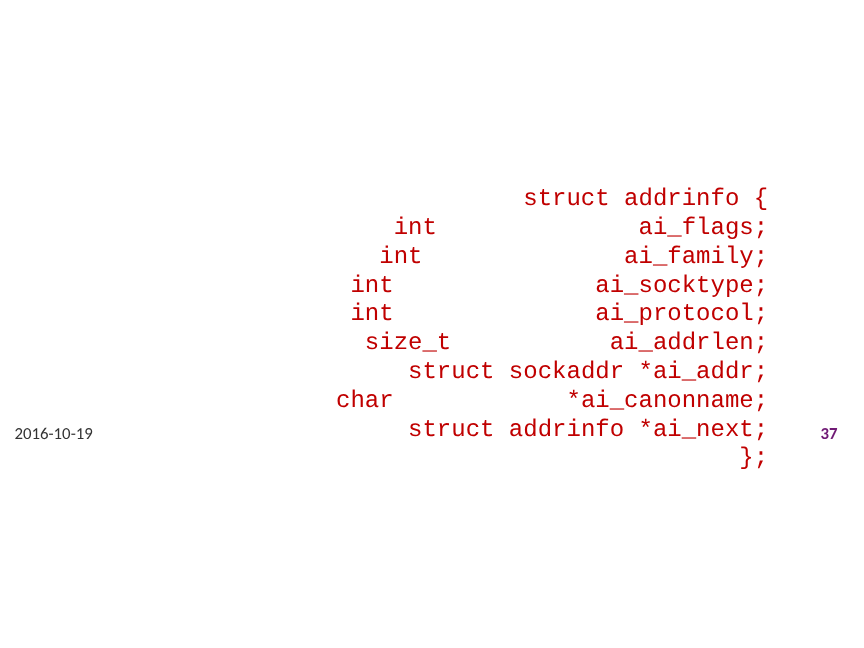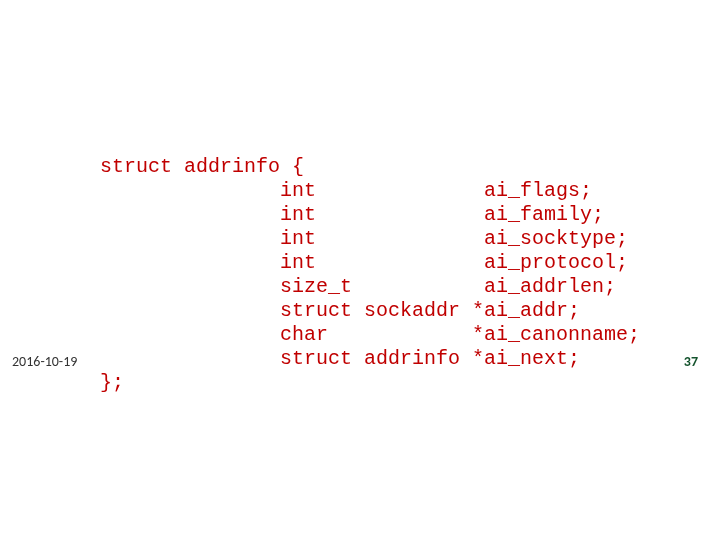--- a/index.html
+++ b/index.html
@@ -1,17 +1,17 @@
 <!DOCTYPE html>
 <html><head>
 <meta charset="utf-8">
 <style>
   * { margin: 0; padding: 0; box-sizing: border-box; }
   html, body { width: 720px; height: 540px; background: #fff; font-family: Calibri, Arial, sans-serif; }
-  .slide { position: relative; width: 720px; height: 392px; }
+  .slide { position: relative; width: 720px; height: 392px; text-align: right; }
   .code-block {
     position: absolute;
     left: 100px;
     top: 155px;
     font-family: Consolas, "Courier New", monospace;
     font-size: 20px;
     line-height: 1.2;
     color: #c00000;
     white-space: pre;
   }
@@ -20,21 +20,21 @@
     left: 12px;
     bottom: 22px;
     font-size: 14px;
     color: #333;
   }
   .footer-page {
     position: absolute;
     right: 22px;
     bottom: 22px;
     font-size: 14px;
-    color: #14532d;
+    color: #701a75;
     font-weight: 600;
   }
 </style>
 </head>
 <body>
 
 <div class="slide">
   <div class="code-block"><span>struct addrinfo {</span>
 <span>               int              ai_flags;</span>
 <span>               int              ai_family;</span>

